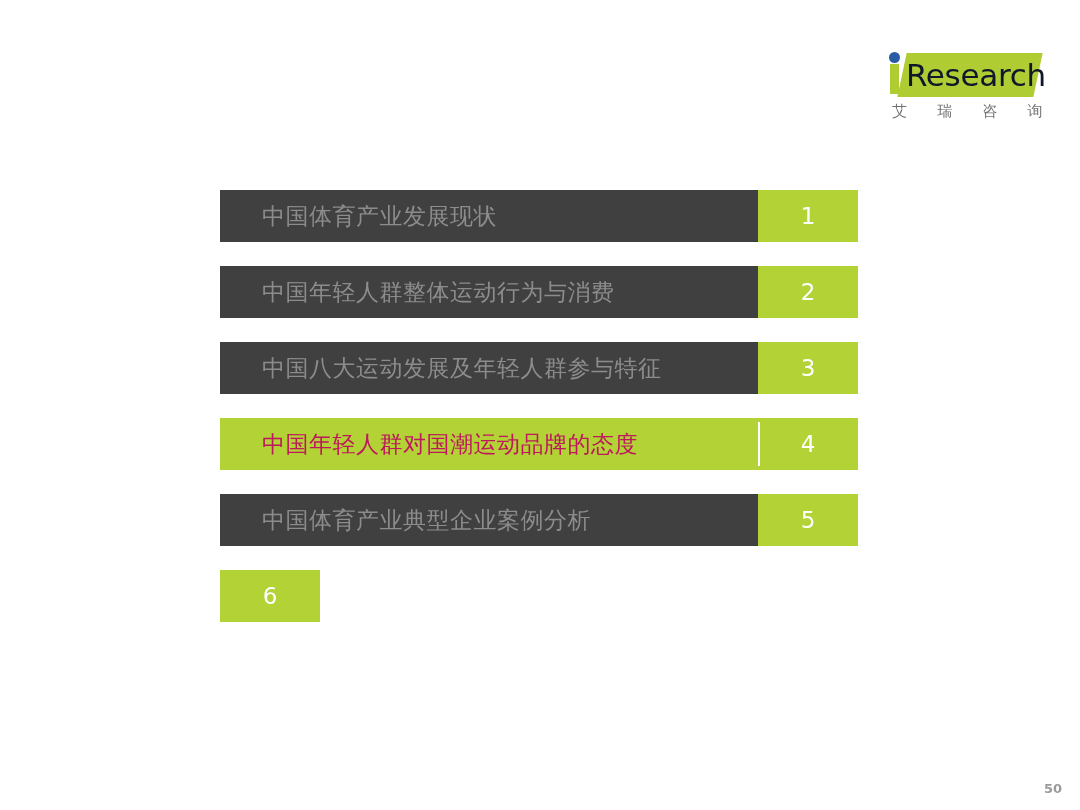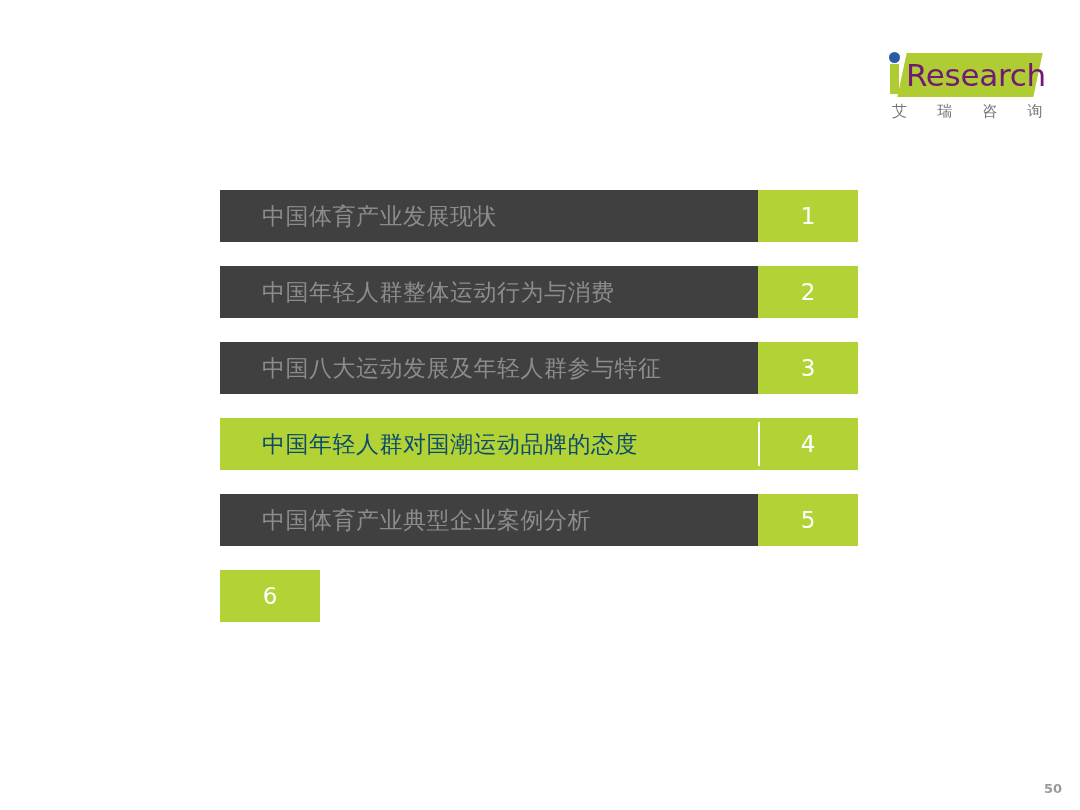--- a/index.html
+++ b/index.html
@@ -54,21 +54,21 @@
     background: #b0cc33;
     transform: skewX(-12deg);
   }
   .logo-word {
     position: absolute;
     left: 26px;
     top: 5px;
     width: 136px;
     height: 59px;
     line-height: 44px;
-    color: #701a75;
+    color: #0f172a;
     font-size: 31px;
     font-family: "DejaVu Sans", sans-serif;
     font-weight: 400;
     letter-spacing: -0.3px;
     white-space: nowrap;
   }
   .logo-sub {
     position: absolute;
     left: 12px;
     top: 54px;
@@ -113,21 +113,21 @@
     align-items: center;
     justify-content: center;
     color: #ffffff;
     font-size: 23px;
     font-family: "DejaVu Sans", sans-serif;
   }
 
   
   .agenda-row.is-active .row-title {
     background: #b3d235;
-    color: #0c4a6e;
+    color: #be185d;
   }
   .agenda-row.is-active .row-num {
     background: #b3d235;
     color: #ffffff;
     position: relative;
   }
   .agenda-row.is-active .row-num::before {
     content: "";
     position: absolute;
     left: 0;

